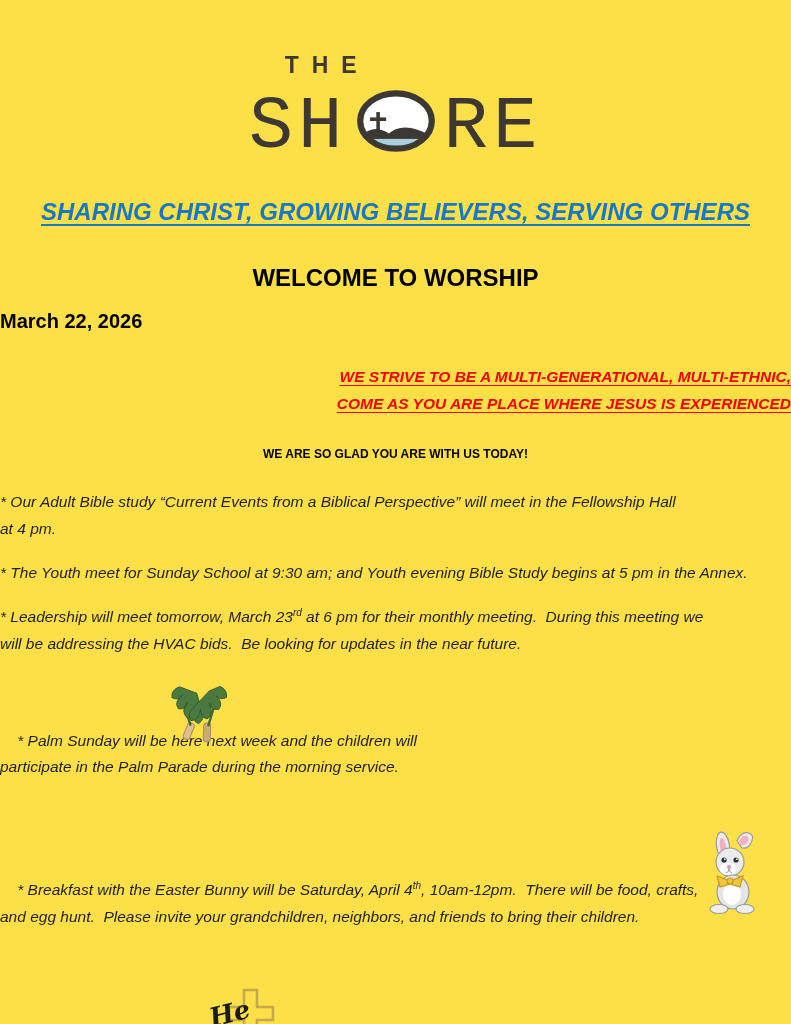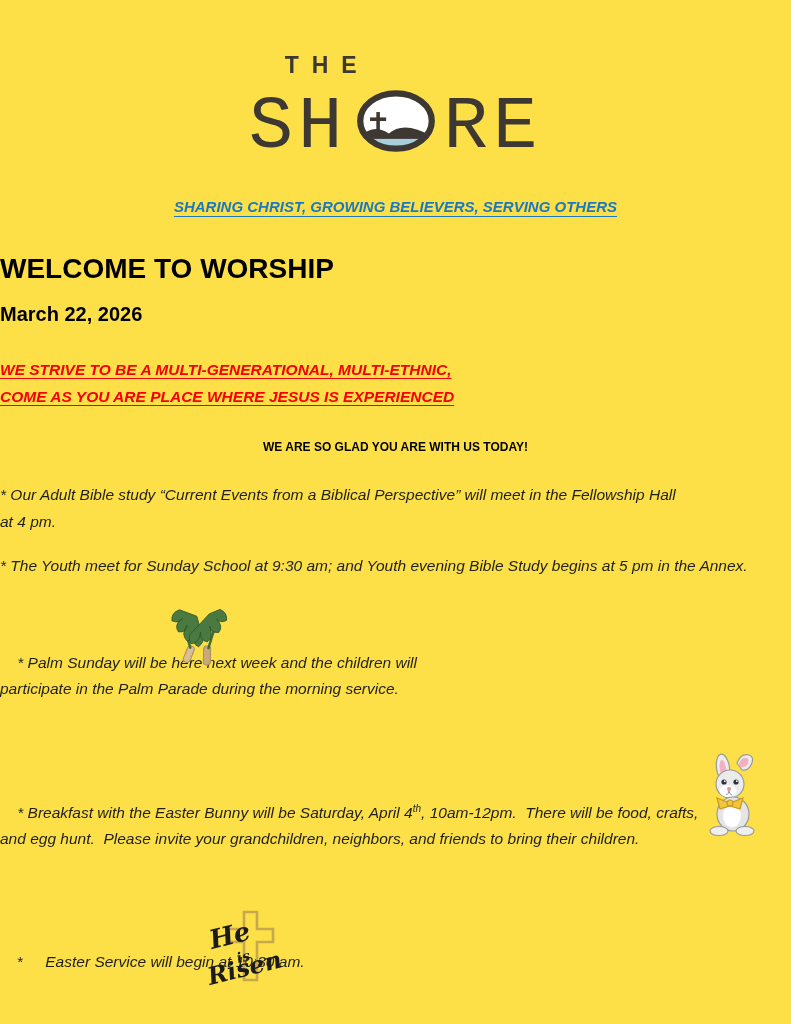--- a/index.html
+++ b/index.html
@@ -36,44 +36,44 @@
     line-height: 1;
     letter-spacing: 5px;
     color: #3e3833;
   }
   .logo-emblem { margin: 6px 2px 0 2px; }
 
   
   .tagline {
     margin-top: 26px;
     text-align: center;
-    font-size: 15px;
+    font-size: 24px;
     font-weight: bold;
     font-style: italic;
     color: #1a78c2;
     text-decoration: underline;
     text-underline-offset: 4px;
   }
   .welcome-title {
     margin-top: 38px;
-    text-align: left;
-    font-size: 28px;
+    text-align: center;
+    font-size: 24px;
     font-weight: bold;
     color: #000;
   }
   .service-date {
     margin-top: 18px;
     text-align: left;
     font-size: 20px;
     font-weight: bold;
     color: #000;
   }
   .mission {
     margin-top: 30px;
-    text-align: left;
+    text-align: right;
     font-size: 15.5px;
     font-weight: bold;
     font-style: italic;
     color: #f40000;
     line-height: 1.75;
   }
   .mission div { text-decoration: underline; text-underline-offset: 3px; }
   .greeting {
     margin-top: 30px;
     text-align: center;
@@ -143,20 +143,21 @@
     <div>WE STRIVE TO BE A MULTI-GENERATIONAL, MULTI-ETHNIC,</div>
     <div>COME AS YOU ARE PLACE WHERE JESUS IS EXPERIENCED</div>
   </div>
 
   <div class="greeting">WE ARE SO GLAD YOU ARE WITH US TODAY!</div>
 
   <p class="item first"><span>* Our Adult Bible study “Current Events from a Biblical Perspective” will meet in the Fellowship Hall</span><br><span>at 4 pm.</span></p>
 
   <p class="item"><span>* The Youth meet for Sunday School at 9:30 am; and Youth evening Bible Study begins at 5 pm in the Annex.</span></p>
 
+  <p class="item"><span>* Leadership will meet tomorrow, March 23</span><sup class="ord">rd</sup><span> at 6 pm for their monthly meeting.  During this meeting we</span><br><span>will be addressing the HVAC bids.  Be looking for updates in the near future.</span></p>
 
   <p class="item">
     <span class="palm-img">
       <svg width="88" height="70" viewBox="0 0 88 70">
         <g transform="rotate(8 44 35)">
           <rect x="24" y="46" width="7" height="17" rx="3" fill="#d9bf92" stroke="#a98c5d" stroke-width="1" transform="rotate(14 27 54)"></rect>
           <rect x="42" y="44" width="7" height="19" rx="3" fill="#c9a97a" stroke="#a98c5d" stroke-width="1" transform="rotate(-6 45 53)"></rect>
           <g stroke="#3f6b38" stroke-width="2.4" stroke-linecap="round">
             <line x1="28" y1="48" x2="12" y2="14"></line>
             <line x1="46" y1="46" x2="52" y2="8"></line>

